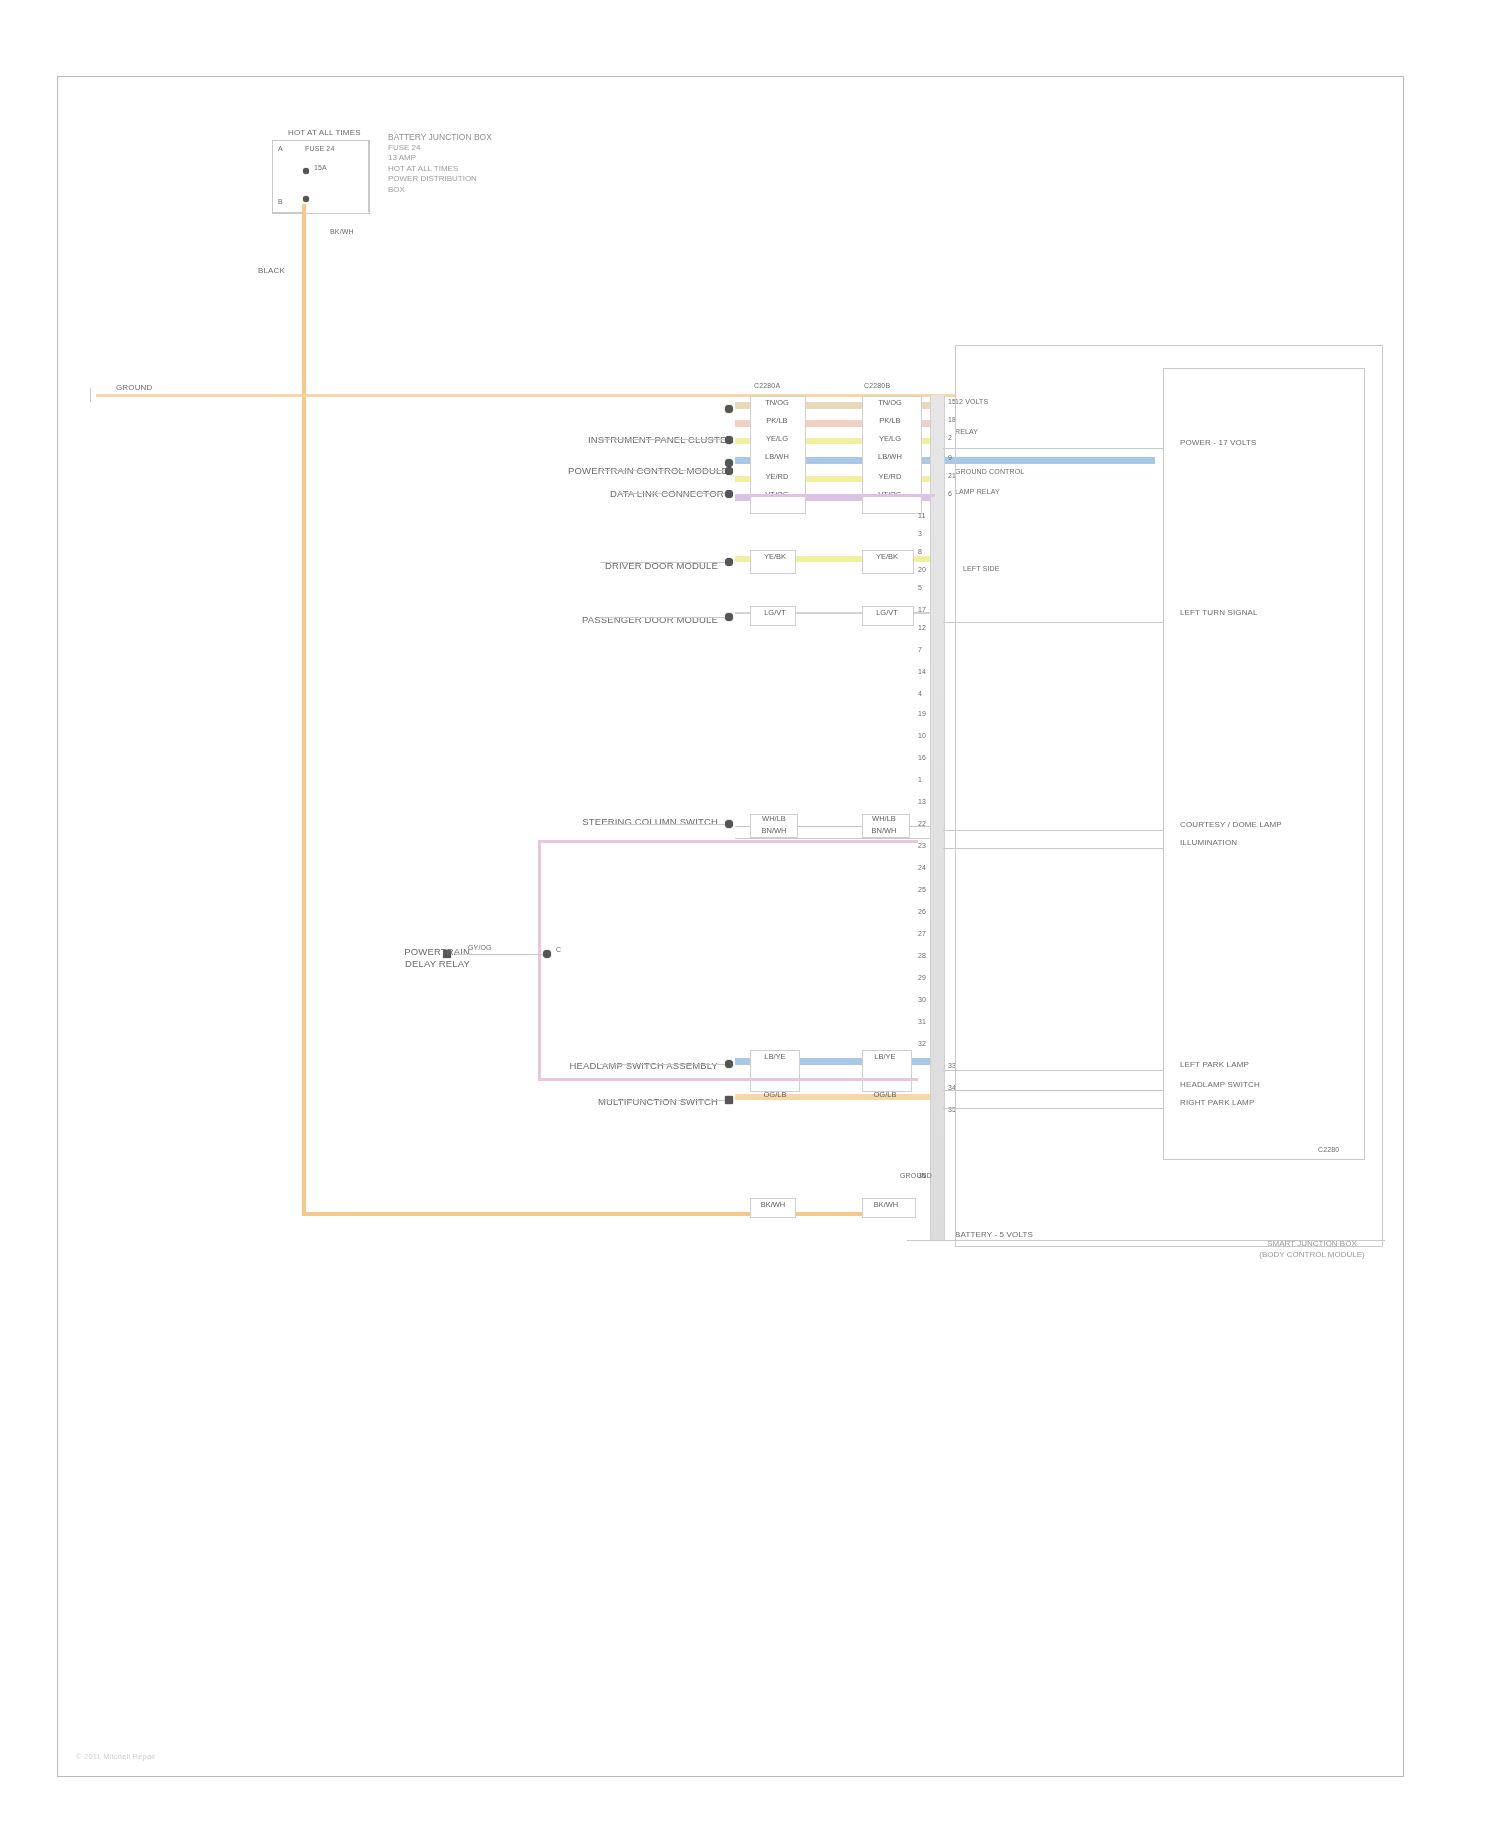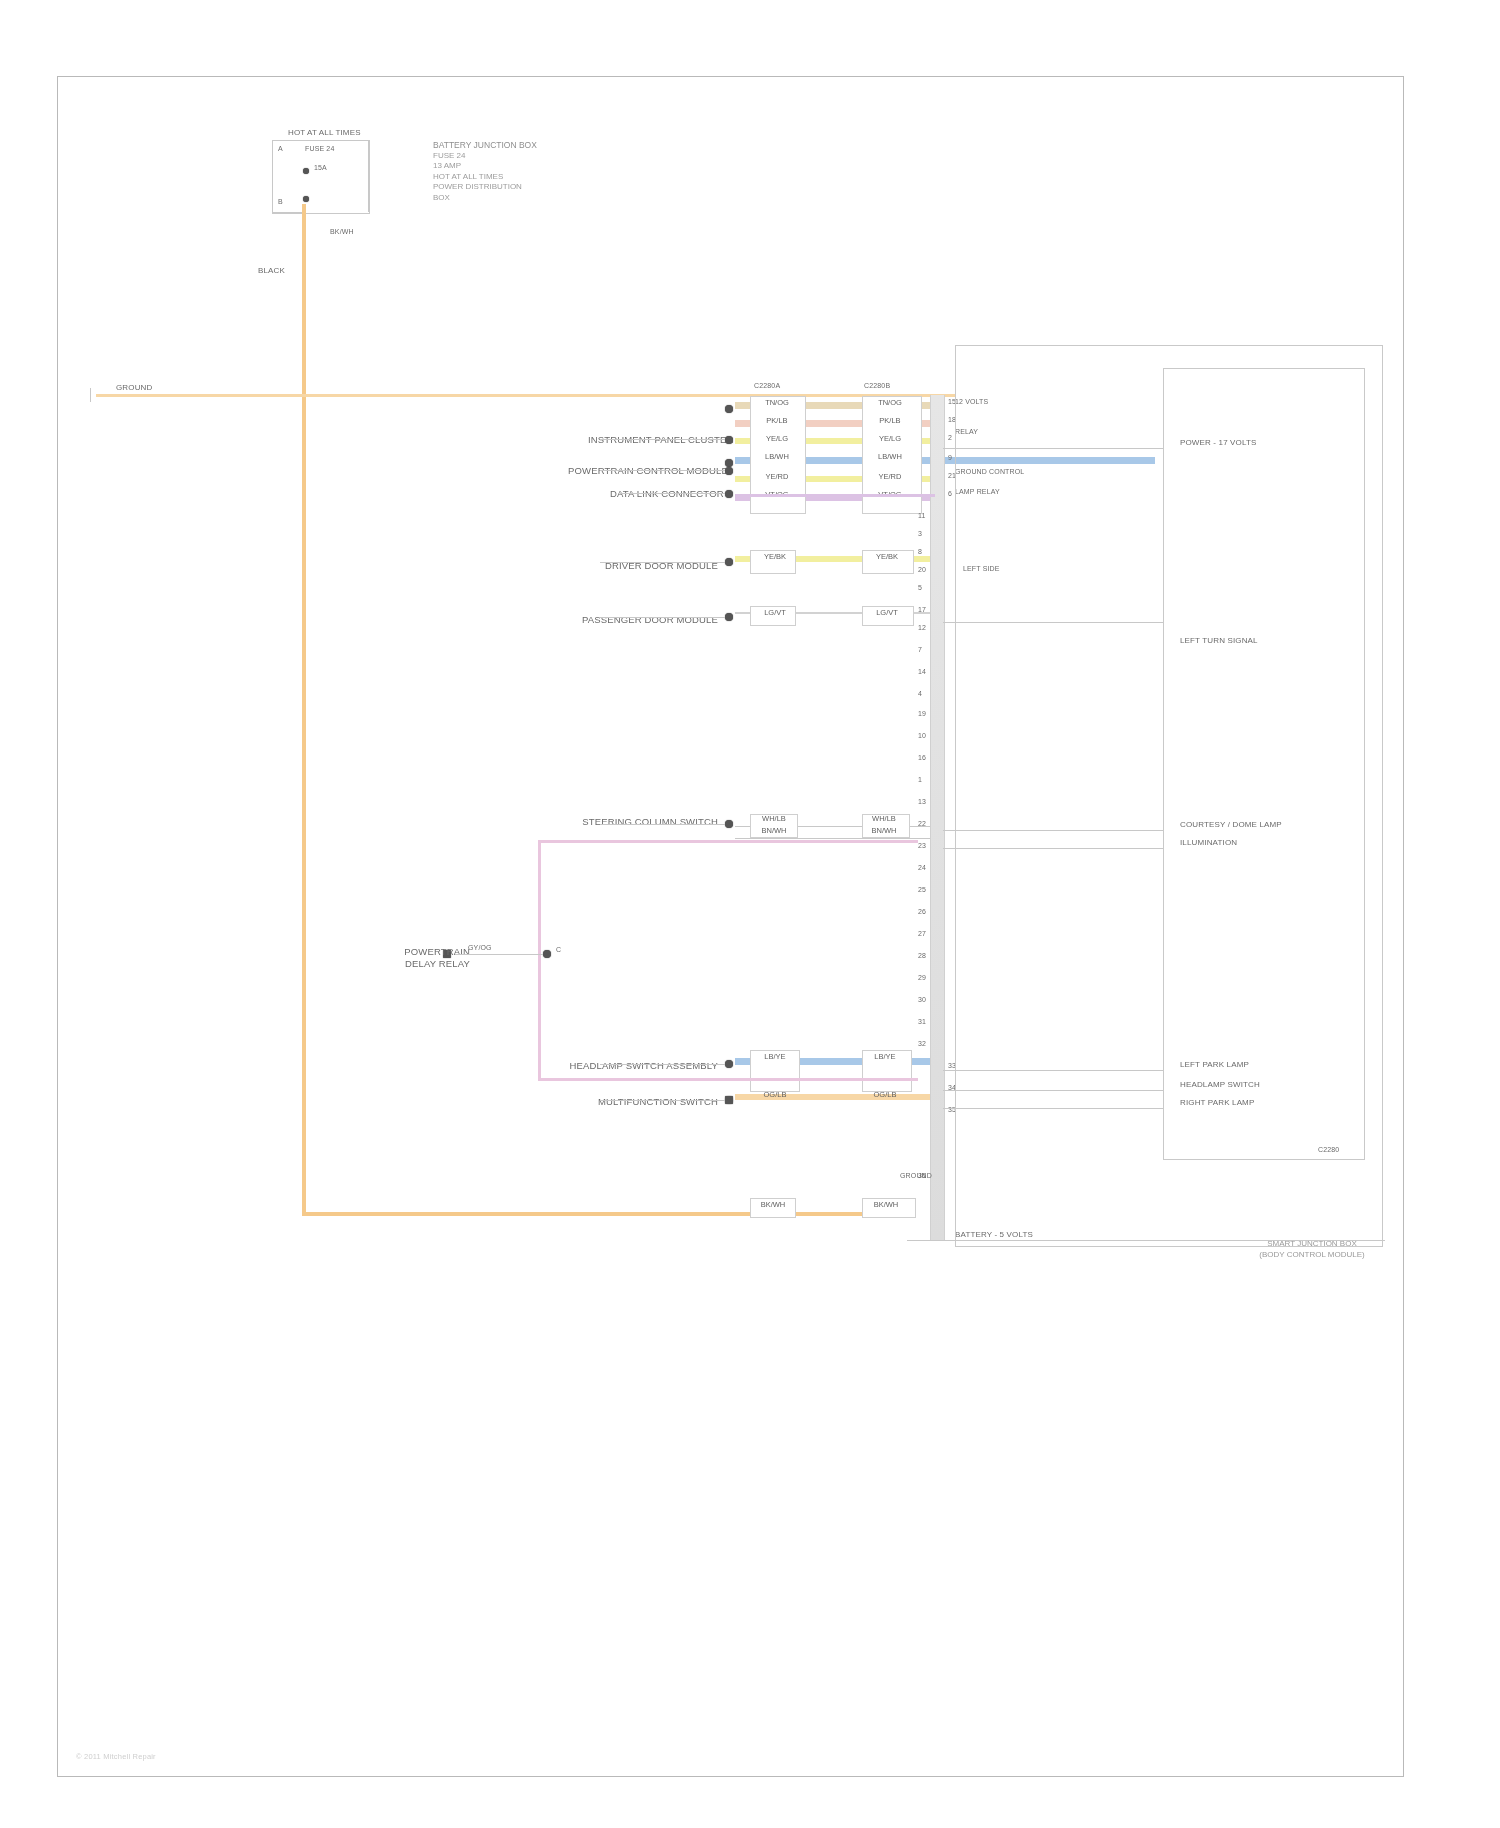--- a/index.html
+++ b/index.html
@@ -67,22 +67,22 @@
   
   #module-outer{position:absolute;left:955px;top:345px;width:426px;height:900px;
      border:1.2px solid #c9c9c9;}
   #module-inner{position:absolute;left:1163px;top:368px;width:200px;height:790px;
      border:1.2px solid #c9c9c9;}
   
   #copyright{position:absolute;left:76px;top:1752px;font-size:7.5px;color:#cfcfcf;
      letter-spacing:.2px;filter:blur(.4px);}
   #titleblock{position:absolute;left:1222px;top:1238px;width:180px;text-align:center;
      font-size:8px;line-height:11px;color:#9a9a9a;filter:blur(.4px);}
-  #legend{position:absolute;left:388px;top:140px;font-size:8px;line-height:10.5px;
-     color:#9c9c9c;filter:blur(.45px);margin-left:45px;}
+  #legend{position:absolute;left:388px;top:132px;font-size:8px;line-height:10.5px;
+     color:#9c9c9c;filter:blur(.45px);}
   .legend-title{font-size:8.5px;color:#8f8f8f;}
 </style>
 </head>
 <body>
 
 <div id="page">
   <div id="sheet-border"></div>
 
   <div class="lbl tiny" style="left:288px;top:128px;">HOT AT ALL TIMES</div>
 
@@ -251,21 +251,21 @@
   <div class="lbl micro" style="left:963px;top:565px;">LEFT SIDE</div>
   <div class="lbl micro" style="left:900px;top:1172px;">GROUND</div>
   <div class="lbl tiny" style="left:955px;top:1230px;">BATTERY - 5 VOLTS</div>
 
   <div id="module-outer"></div>
   <div id="module-inner"></div>
 
   <div class="lbl micro" style="left:1318px;top:1146px;">C2280</div>
 
   <div class="lbl tiny" style="left:1180px;top:438px;">POWER - 17 VOLTS</div>
-  <div class="lbl tiny" style="left:1180px;top:636px;">LEFT TURN SIGNAL</div>
+  <div class="lbl tiny" style="left:1180px;top:608px;">LEFT TURN SIGNAL</div>
   <div class="lbl tiny" style="left:1180px;top:820px;">COURTESY / DOME LAMP</div>
   <div class="lbl tiny" style="left:1180px;top:838px;">ILLUMINATION</div>
   <div class="lbl tiny" style="left:1180px;top:1060px;">LEFT PARK LAMP</div>
   <div class="lbl tiny" style="left:1180px;top:1080px;">HEADLAMP SWITCH</div>
   <div class="lbl tiny" style="left:1180px;top:1098px;">RIGHT PARK LAMP</div>
 
   <div class="wire wh w-thin" style="left:943px;top:448px;width:220px;"></div>
   <div class="wire wh w-thin" style="left:943px;top:622px;width:220px;"></div>
   <div class="wire wh w-thin" style="left:943px;top:830px;width:220px;"></div>
   <div class="wire wh w-thin" style="left:943px;top:848px;width:220px;"></div>

